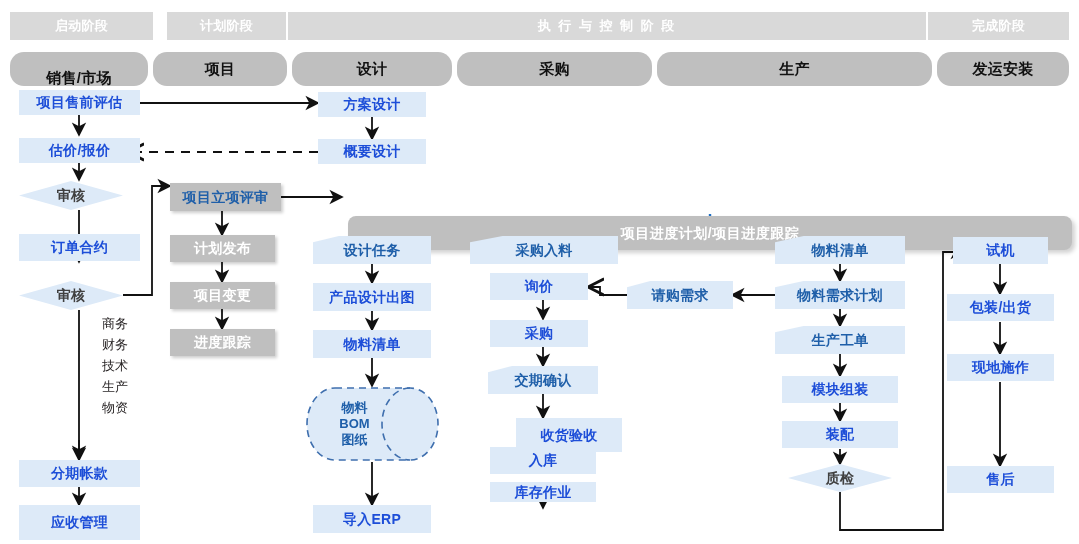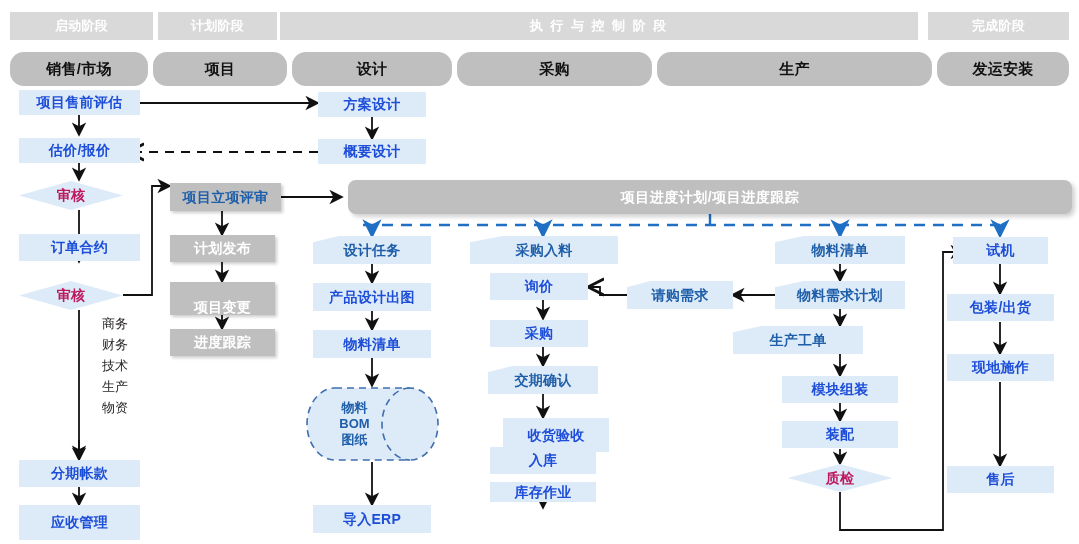--- a/index.html
+++ b/index.html
@@ -70,26 +70,27 @@
   }
   .gray.blue-text { color: #1f5fa9; }
 
   .bigbar {
     background: #bfbfbf;
     color: #ffffff;
     border-radius: 8px;
     box-shadow: 3px 3px 4px rgba(0,0,0,0.18);
     font-size: 14px;
     letter-spacing: 0.5px;
+    margin-top: 36px;
   }
 
   
   .diamond {
     background: transparent;
-    color: #be185d;
+    color: #404040;
   }
   .diamond .dshape {
     position: absolute;
     left: 0; top: 0; right: 0; bottom: 0;
     background: #ddeaf8;
     clip-path: polygon(50% 0%, 100% 50%, 50% 100%, 0% 50%);
     z-index: -1;
   }
 
   
@@ -225,31 +226,31 @@
       <path d="M840,225 L840,236"></path>
       <path d="M1000,225 L1000,236"></path>
     </g>
     
     <path d="M710,214 L710,225" stroke="#1f6fc4" stroke-width="2.4" fill="none"></path>
   </svg>
 
   <div class="node phase" style="left:10px; top:12px; width:145px;">
     <span>启动阶段</span>
   </div>
-  <div class="node phase" style="left:158px; top:12px; width:121px;">
+  <div class="node phase" style="left:167px; top:12px; width:121px;">
     <span>计划阶段</span>
   </div>
-  <div class="node phase exec" style="left:280px; top:12px; width:640px;">
+  <div class="node phase exec" style="left:288px; top:12px; width:640px;">
     <span>执 行 与 控 制  阶 段</span>
   </div>
   <div class="node phase last" style="left:928px; top:12px; width:141px;">
     <span>完成阶段</span>
   </div>
 
-  <div class="node pill" style="left:10px; top:52px; width:138px;">
+  <div class="node pill" style="left:10px; top:52px; width:138px;align-items:flex-end;">
     <span>销售/市场</span>
   </div>
   <div class="node pill" style="left:153px; top:52px; width:134px;">
     <span>项目</span>
   </div>
   <div class="node pill" style="left:292px; top:52px; width:160px;">
     <span>设计</span>
   </div>
   <div class="node pill" style="left:457px; top:52px; width:195px;">
     <span>采购</span>
@@ -293,21 +294,21 @@
   <div class="node box" style="left:19px; top:505px; width:121px; height:35px;">
     <span>应收管理</span>
   </div>
 
   <div class="node gray blue-text" style="left:170px; top:183px; width:111px; height:28px;">
     <span>项目立项评审</span>
   </div>
   <div class="node gray" style="left:170px; top:235px; width:105px; height:27px;">
     <span>计划发布</span>
   </div>
-  <div class="node gray" style="left:170px; top:282px; width:105px; height:33px;align-items:flex-end;">
+  <div class="node gray" style="left:170px; top:282px; width:105px; height:27px;">
     <span>项目变更</span>
   </div>
   <div class="node gray" style="left:170px; top:329px; width:105px; height:27px;">
     <span>进度跟踪</span>
   </div>
 
   <div class="node bigbar" style="left:348px; top:180px; width:724px; height:34px;">
     <span>项目进度计划/项目进度跟踪</span>
   </div>
 
@@ -352,39 +353,39 @@
   <div class="node box" style="left:490px; top:273px; width:98px; height:27px;">
     <span>询价</span>
   </div>
   <div class="node box" style="left:490px; top:320px; width:98px; height:27px;">
     <span>采购</span>
   </div>
   <div class="node notch plain-bg" style="left:488px; top:366px; width:110px; height:28px;">
     <div class="nshape"></div>
     <span>交期确认</span>
   </div>
-  <div class="node box" style="left:503px; top:418px; width:106px; height:34px;">
+  <div class="node box" style="left:516px; top:418px; width:106px; height:34px;">
     <span>收货验收</span>
   </div>
   <div class="node box" style="left:490px; top:447px; width:106px; height:27px;">
     <span>入库</span>
   </div>
   <div class="node box" style="left:490px; top:482px; width:106px; height:20px;">
     <span>库存作业</span>
   </div>
 
   <div class="node notch plain-bg" style="left:775px; top:236px; width:130px; height:28px;">
     <div class="nshape"></div>
     <span>物料清单</span>
   </div>
   <div class="node notch plain-bg" style="left:775px; top:281px; width:130px; height:28px;">
     <div class="nshape"></div>
     <span>物料需求计划</span>
   </div>
-  <div class="node notch plain-bg" style="left:733px; top:326px; width:130px; height:28px;">
+  <div class="node notch plain-bg" style="left:775px; top:326px; width:130px; height:28px;">
     <div class="nshape"></div>
     <span>生产工单</span>
   </div>
   <div class="node box" style="left:782px; top:376px; width:116px; height:27px;">
     <span>模块组装</span>
   </div>
   <div class="node box" style="left:782px; top:421px; width:116px; height:27px;">
     <span>装配</span>
   </div>
   <div class="node diamond" style="left:788px; top:464px; width:104px; height:28px;">

